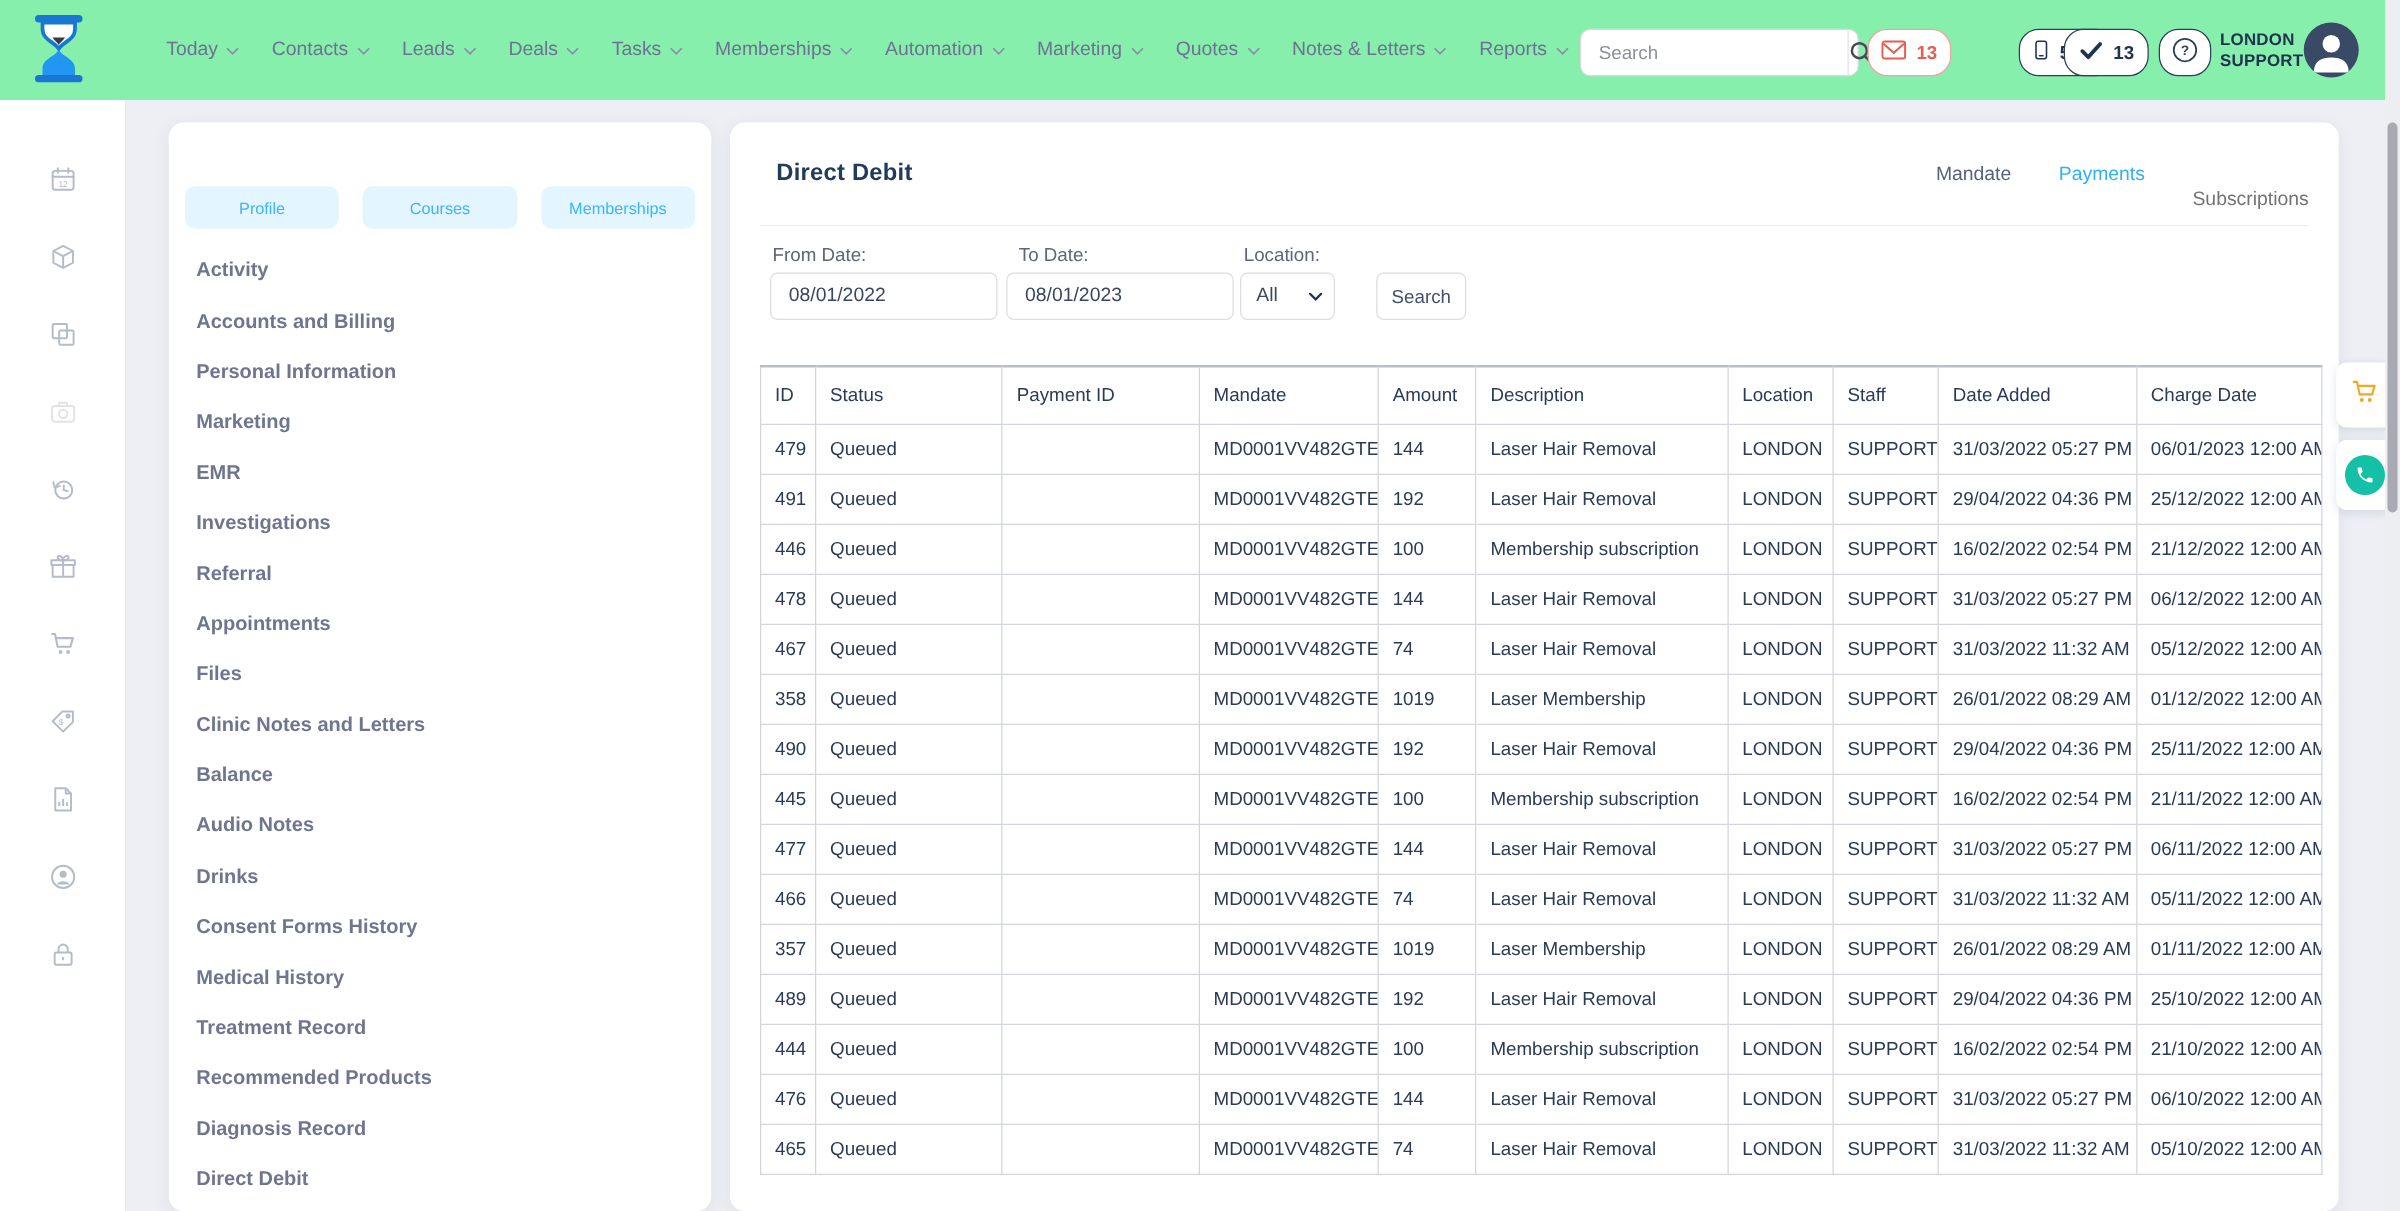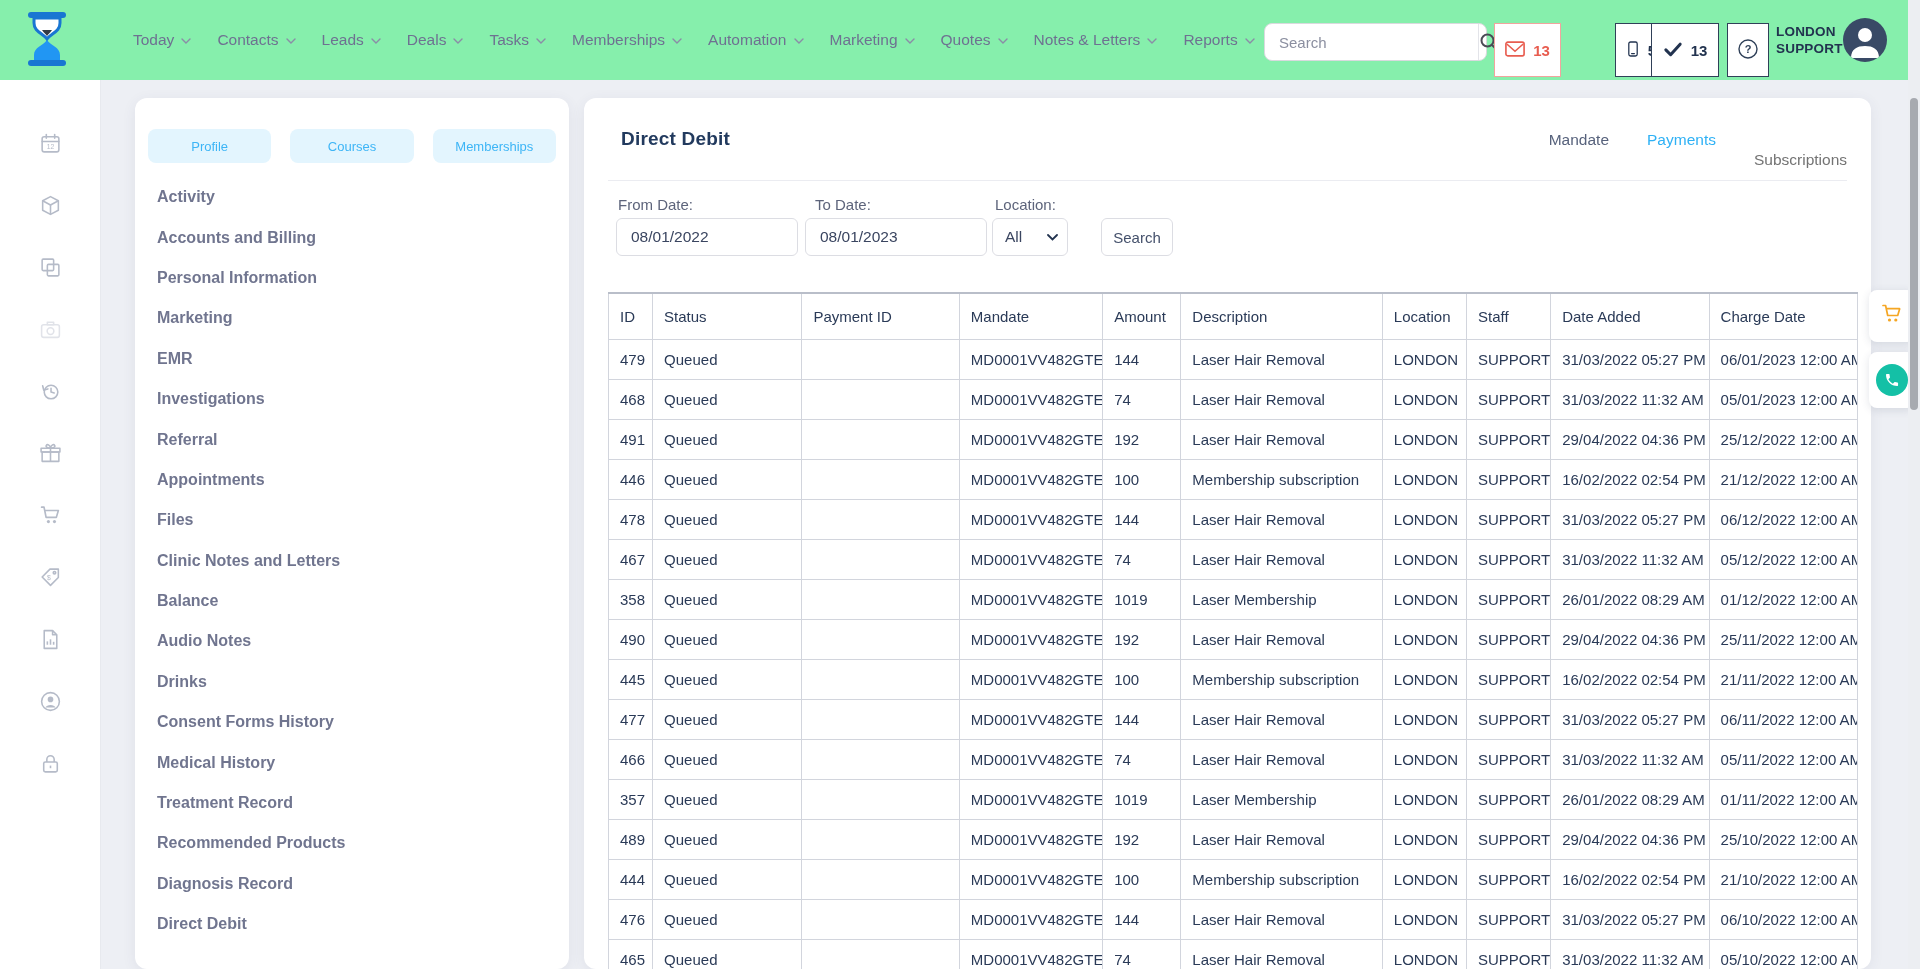--- a/index.html
+++ b/index.html
@@ -11,37 +11,37 @@
   .logo { position:absolute; left:22px; top:12px; width:50px; height:54px; }
   .mainnav { position:absolute; left:133px; top:0; height:80px; display:flex; align-items:center; gap:26px; }
   .nav-item { display:flex; align-items:center; gap:7px; color:#6e7191; font-size:15.5px; cursor:pointer; white-space:nowrap; }
   .nav-item svg { margin-top:2px; }
 
   .search-group { position:absolute; left:1264px; top:23px; width:223px; height:38px; border:1px solid #d9dade; border-radius:8px; background:#fff; display:flex; align-items:center; }
   .search-group input { border:none; outline:none; flex:1; height:100%; padding-left:14px; font-size:15px; color:#3a4560; font-family:inherit; background:transparent; }
   .search-group input::placeholder { color:#8b8fa0; }
   .search-btn { width:42px; height:100%; border-left:1px solid #e3e4e9; display:flex; align-items:center; justify-content:center; cursor:pointer; }
 
-  .badge { position:absolute; top:23px; height:54px; background:#fff; border:1px solid #2f4058; border-radius:0; display:flex; align-items:center; justify-content:center; gap:8px; font-size:15px; color:#22334f; font-weight:bold; cursor:pointer; }
+  .badge { position:absolute; top:23px; height:38px; background:#fff; border:1px solid #2f4058; border-radius:16px; display:flex; align-items:center; justify-content:center; gap:8px; font-size:15px; color:#22334f; font-weight:bold; cursor:pointer; }
   .badge-mail { left:1494px; width:67px; border-color:#f1a49e; color:#e85d50; }
   .badge-phone { left:1567px; width:77px;margin-left:48px; }
   .badge-check { left:1651px; width:68px; }
   .badge-help { left:1727px; width:42px; }
 
   .user-name { position:absolute; left:1776px; top:23px; font-size:13.5px; font-weight:bold; color:#22334f; line-height:17px; letter-spacing:.2px; }
   .avatar { position:absolute; left:1843px; top:18px; width:44px; height:44px; border-radius:50%; background:#394a66; display:flex; align-items:center; justify-content:center; overflow:hidden; cursor:pointer; }
 
   
   .rail { position:absolute; left:0; top:80px; width:100px; height:889px; background:#fff; box-shadow:1px 0 0 #e7e9ee; display:flex; flex-direction:column; align-items:center; padding-top:32px; z-index:4; }
   .rail-icon { width:100px; height:62px; display:flex; align-items:center; justify-content:center; cursor:pointer; }
   .rail-icon.dim { opacity:.55; }
 
   
   .left-card { position:absolute; left:135px; top:98px; width:434px; height:871px; background:#fff; border-radius:12px; box-shadow:0 3px 14px rgba(60,70,100,.08); overflow:hidden; z-index:2; }
-  .tabs-row { display:flex; gap:19px; padding:31px 13px 0 13px; }
+  .tabs-row { display:flex; gap:19px; padding:31px 13px 0 13px;margin-top:20px; }
   .pill-tab { flex:1; height:34px; background:#e3f5fe; color:#3db5f6; font-size:13px; border-radius:8px; display:flex; align-items:center; justify-content:center; cursor:pointer; }
   .panel-list { margin-top:14px; }
   .panel-item { height:40.4px; display:flex; align-items:center; padding-left:22px; font-size:16px; color:#70758f; cursor:pointer;font-weight:bold; }
 
   
   .main-card { position:absolute; left:584px; top:98px; width:1287px; height:871px; background:#fff; border-radius:12px; box-shadow:0 3px 14px rgba(60,70,100,.08); overflow:hidden; z-index:2; }
   .card-title { position:absolute; left:37px; top:30px; font-size:19px; font-weight:bold; color:#223a5e; letter-spacing:.2px; }
   .dd-tabs { position:absolute; right:24px; top:33px; display:flex; gap:38px; }
   .dd-tab { font-size:15.5px; color:#57627c; cursor:pointer; }
   .dd-tab.active { color:#2fb1f5; }
@@ -387,32 +387,20 @@
           <td></td>
           <td>MD0001VV482GTE</td>
           <td>144</td>
           <td>Laser Hair Removal</td>
           <td>LONDON</td>
           <td>SUPPORT</td>
           <td>31/03/2022 05:27 PM</td>
           <td>06/01/2023 12:00 AM</td>
         </tr>
         <tr>
-          <td>468</td>
-          <td>Queued</td>
-          <td></td>
-          <td>MD0001VV482GTE</td>
-          <td>74</td>
-          <td>Laser Hair Removal</td>
-          <td>LONDON</td>
-          <td>SUPPORT</td>
-          <td>31/03/2022 11:32 AM</td>
-          <td>05/01/2023 12:00 AM</td>
-        </tr>
-        <tr>
           <td>491</td>
           <td>Queued</td>
           <td></td>
           <td>MD0001VV482GTE</td>
           <td>192</td>
           <td>Laser Hair Removal</td>
           <td>LONDON</td>
           <td>SUPPORT</td>
           <td>29/04/2022 04:36 PM</td>
           <td>25/12/2022 12:00 AM</td>

